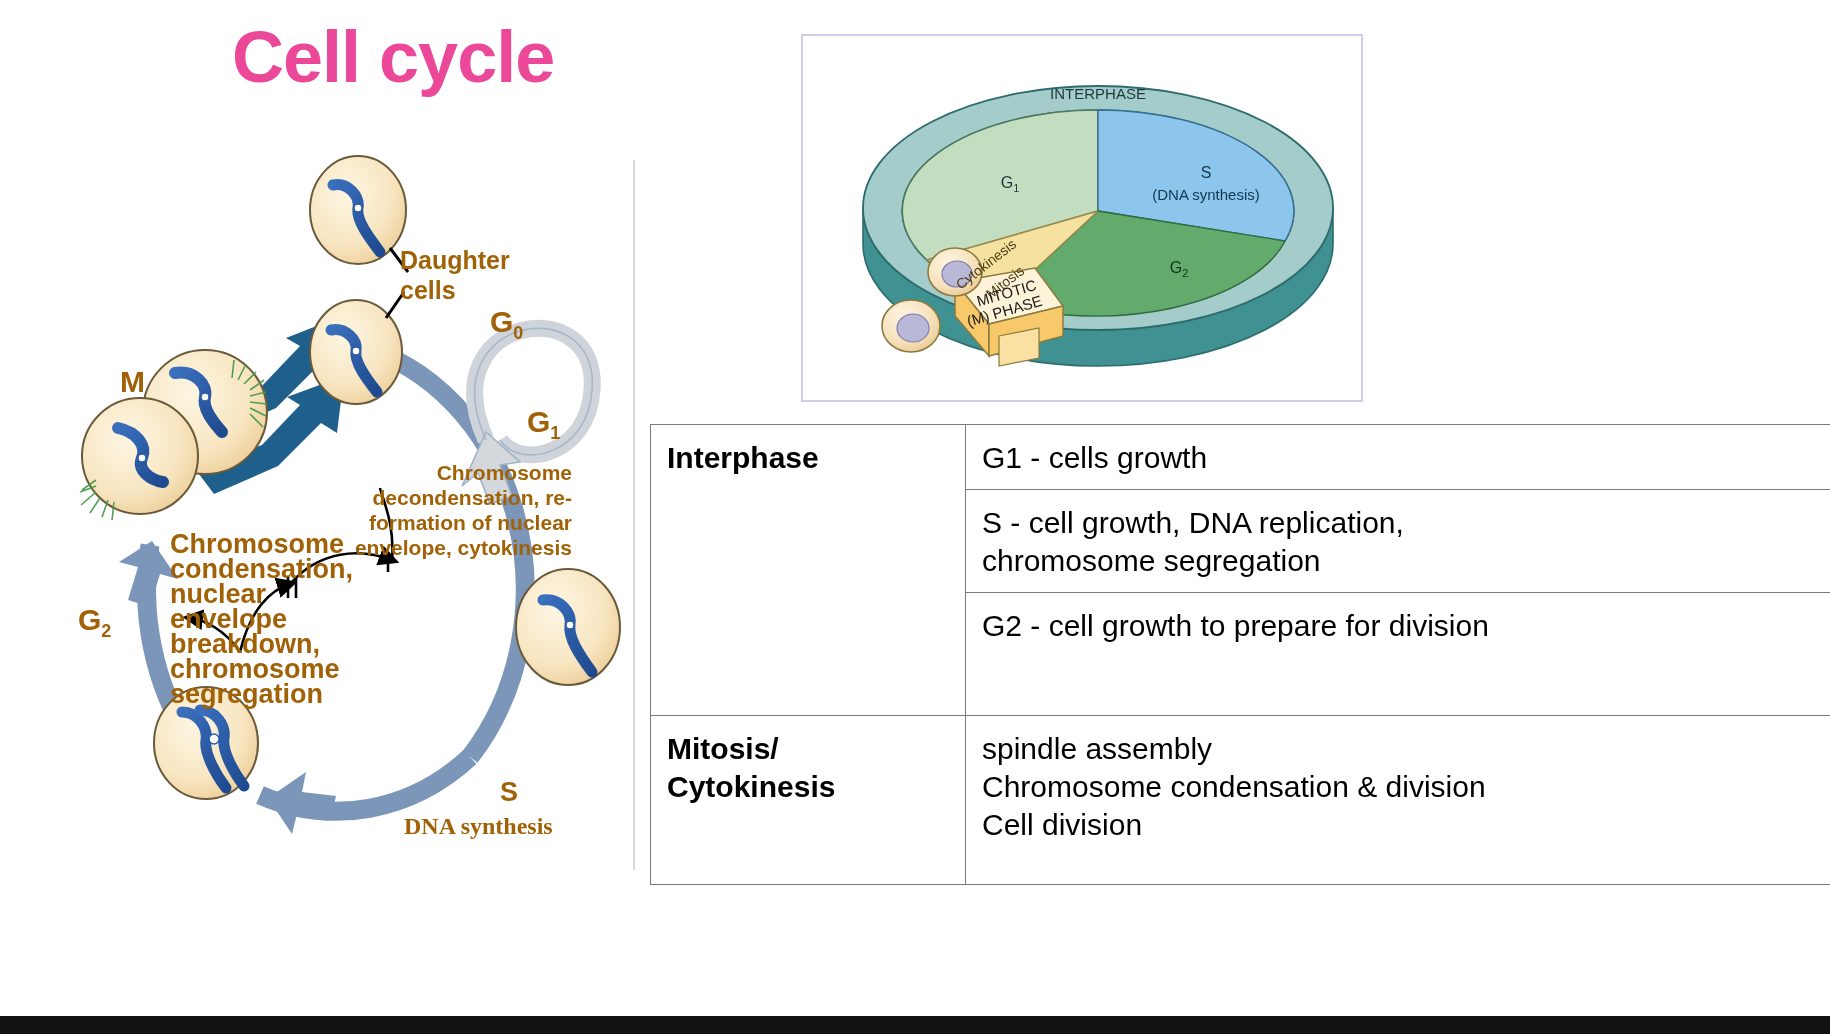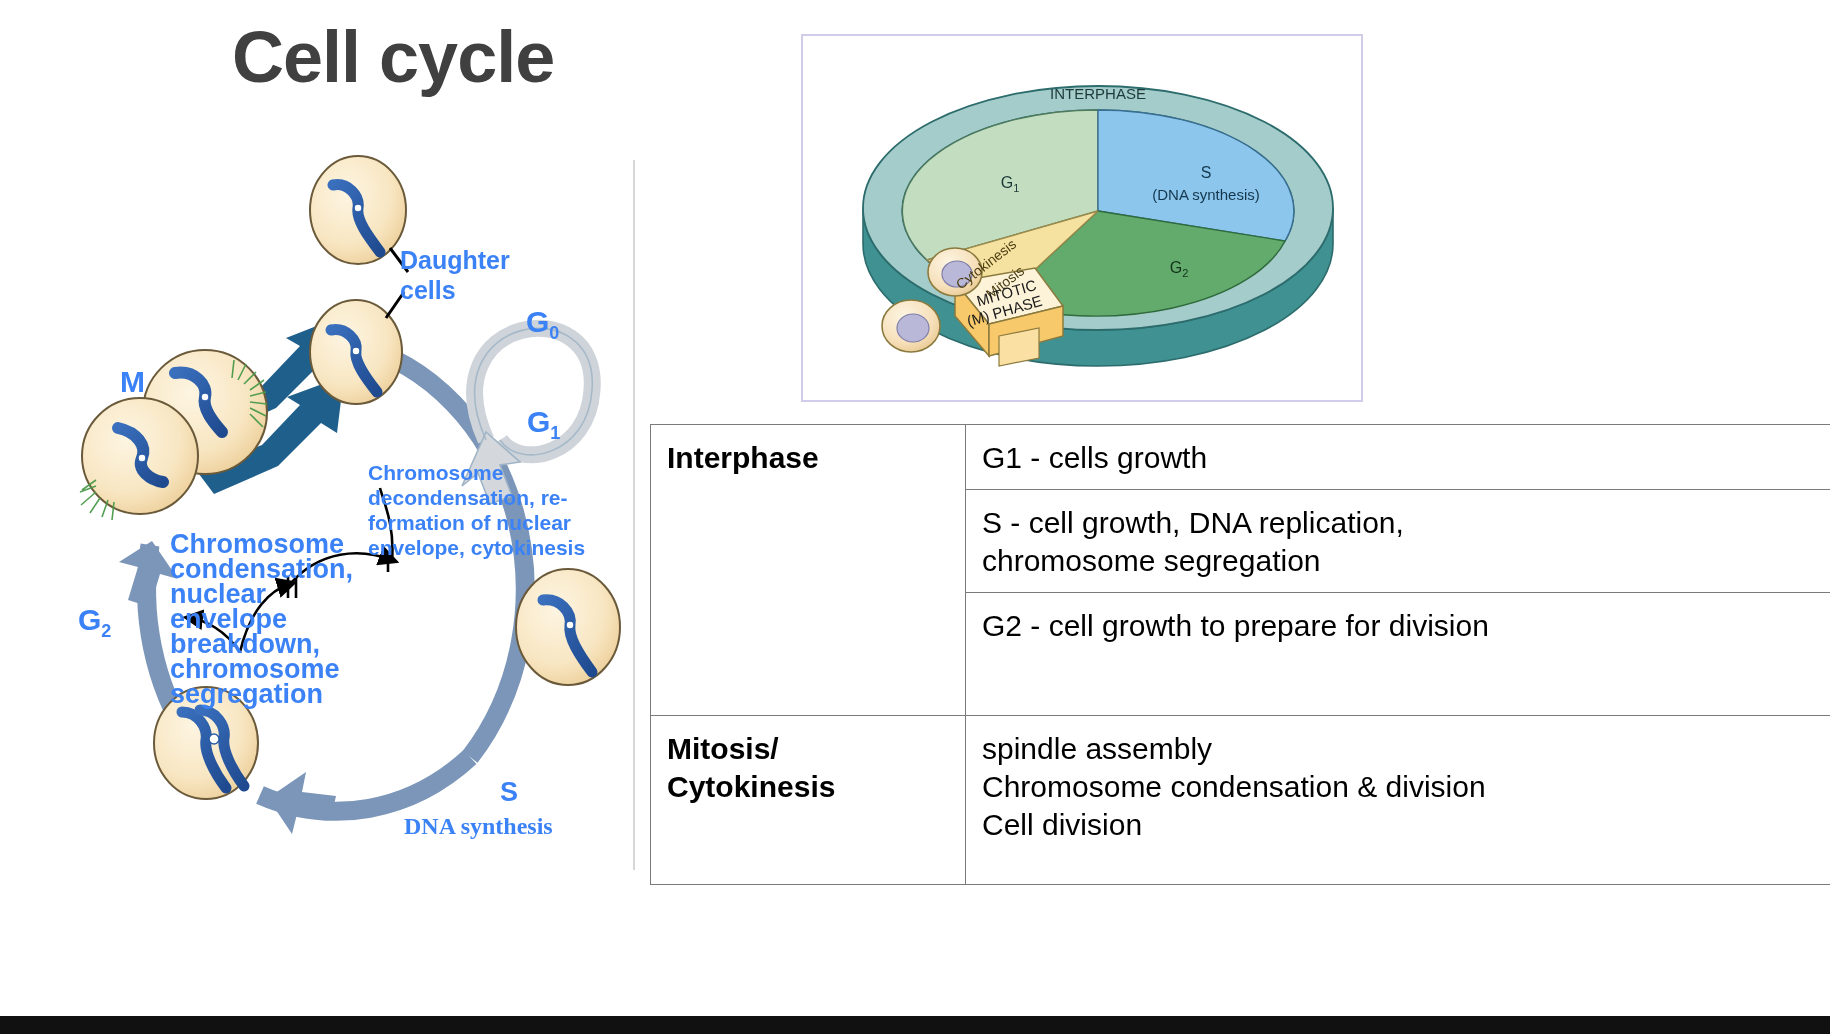--- a/index.html
+++ b/index.html
@@ -9,43 +9,43 @@
     font-family:"Liberation Sans",sans-serif;
     overflow:hidden;
     position:relative;
   }
   .slide{position:absolute;left:0;top:0;width:1830px;height:1034px;background:#fff;}
   .bottom-bar{position:absolute;left:0;bottom:0;width:1830px;height:18px;background:#111111;}
 
   
   .title{
     position:absolute;left:232px;top:16px;width:620px;
-    font-size:72px;font-weight:bold;color:#404040;letter-spacing:-1px;
+    font-size:72px;font-weight:bold;color:#ec4899;letter-spacing:-1px;
     font-family:"Liberation Sans",sans-serif;
   }
 
   
   .divider{position:absolute;left:633px;top:160px;width:2px;height:710px;background:#d7d7d7;}
 
   
   .cycle{position:absolute;left:0px;top:140px;width:640px;height:740px;}
   .cycle svg{display:block;}
-  .lbl{position:absolute;font-family:"Liberation Sans",sans-serif;font-weight:bold;color:#3b82f6;}
+  .lbl{position:absolute;font-family:"Liberation Sans",sans-serif;font-weight:bold;color:#a16207;}
   .lbl sub{font-size:18px;}
 
   
   #lbl-daughter{left:400px;top:105px;font-size:25px;line-height:30px;}
-  #lbl-g0{left:490px;top:165px;font-size:30px;margin-left:36px;}
+  #lbl-g0{left:490px;top:165px;font-size:30px;}
   #lbl-g1{left:527px;top:265px;font-size:30px;}
   #lbl-m{left:120px;top:225px;font-size:30px;}
   #lbl-g2{left:78px;top:463px;font-size:30px;}
   #lbl-s{left:500px;top:637px;font-size:27px;}
   #lbl-dna{left:404px;top:673px;font-size:24px;font-family:Liberation Serif, serif;}
   #lbl-cond{left:170px;top:392px;width:190px;font-size:27px;line-height:25px;}
-  #lbl-decond{left:368px;top:320px;width:220px;font-size:21px;line-height:25px;}
+  #lbl-decond{left:352px;top:320px;width:220px;font-size:21px;line-height:25px;text-align:right;}
 
   
   .pie-panel{
     position:absolute;left:801px;top:34px;width:562px;height:368px;
     border:2px solid #cfcde9;background:#fff;box-sizing:border-box;
   }
   .pie-panel svg{display:block;position:absolute;left:0;top:0;}
 
   
   .tbl-wrap{position:absolute;left:650px;top:424px;width:1165px;}

